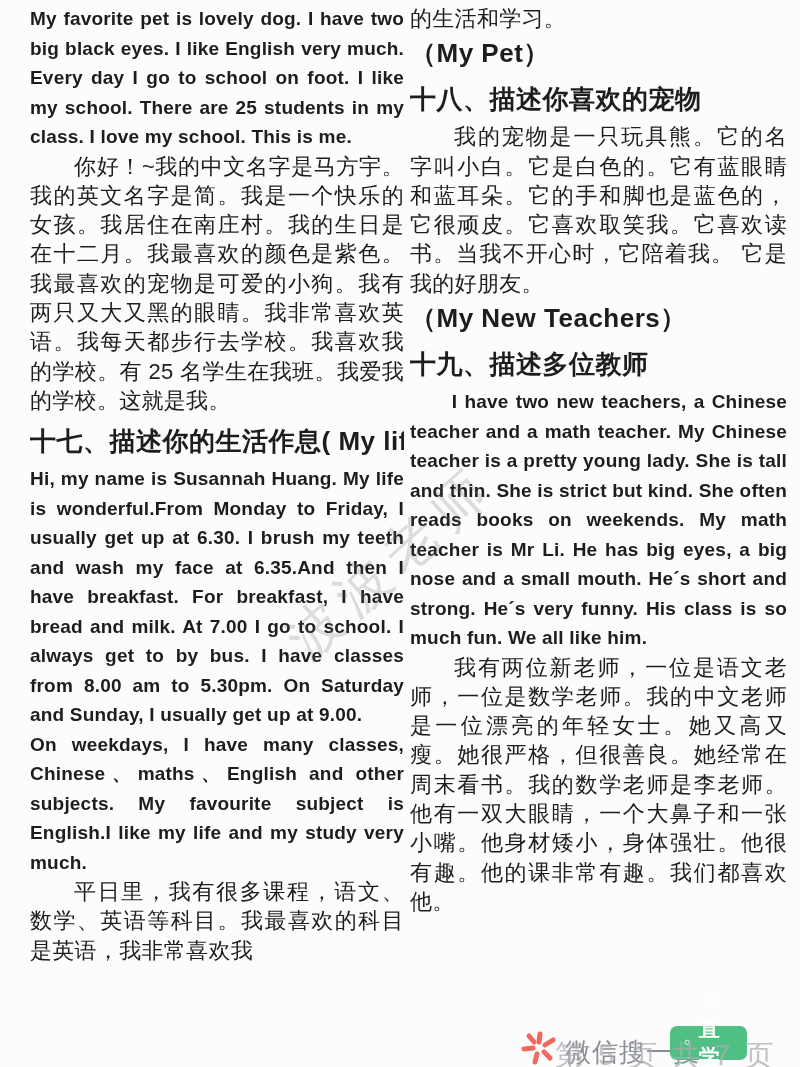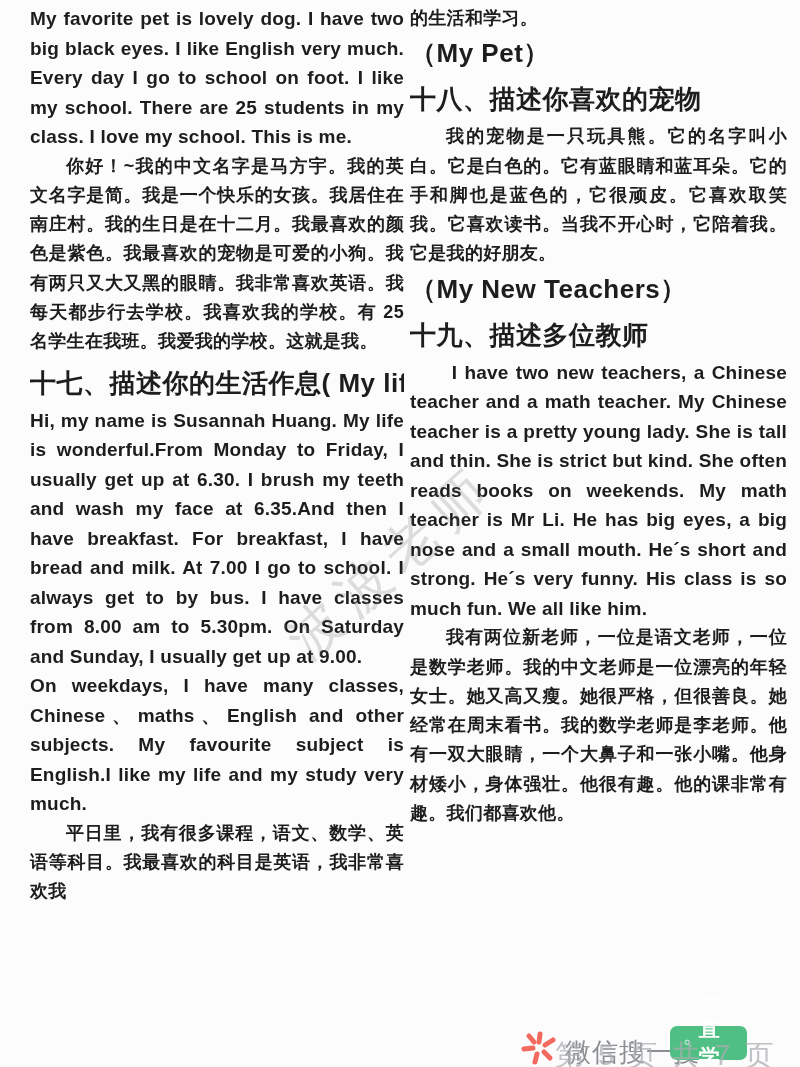--- a/index.html
+++ b/index.html
@@ -19,22 +19,22 @@
 
   .en {
     font-weight:700;
     font-size:19px;
     line-height:29.5px;
     text-align:justify;
     letter-spacing:0.2px;
   }
   .en.indent { text-indent:2.2em; }
   .zh {
-    font-weight:700;
-    font-size:18px;
+    font-weight:400;
+    font-size:22px;
     line-height:29.3px;
     text-align:justify;
     text-indent:2em;
     letter-spacing:0.3px;
   }
   .zh.noindent { text-indent:0; }
   .h1 {
     font-weight:900;
     font-size:26px;
     line-height:40px;

